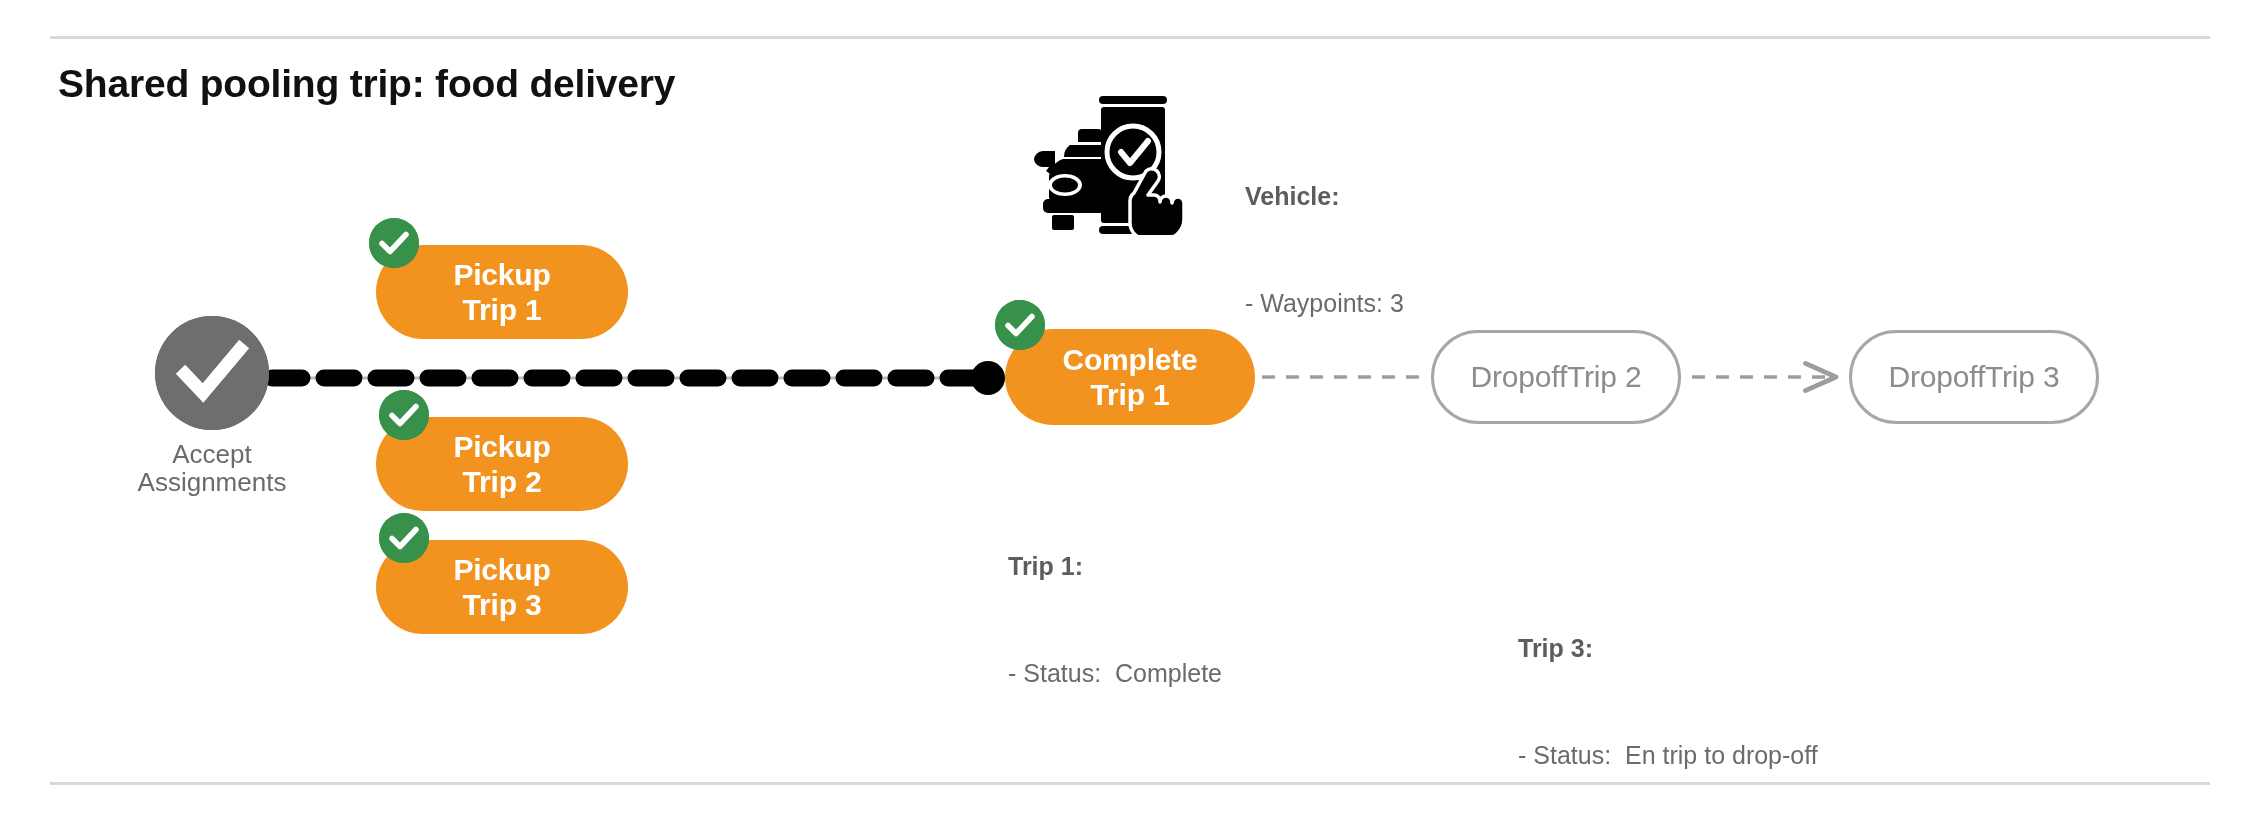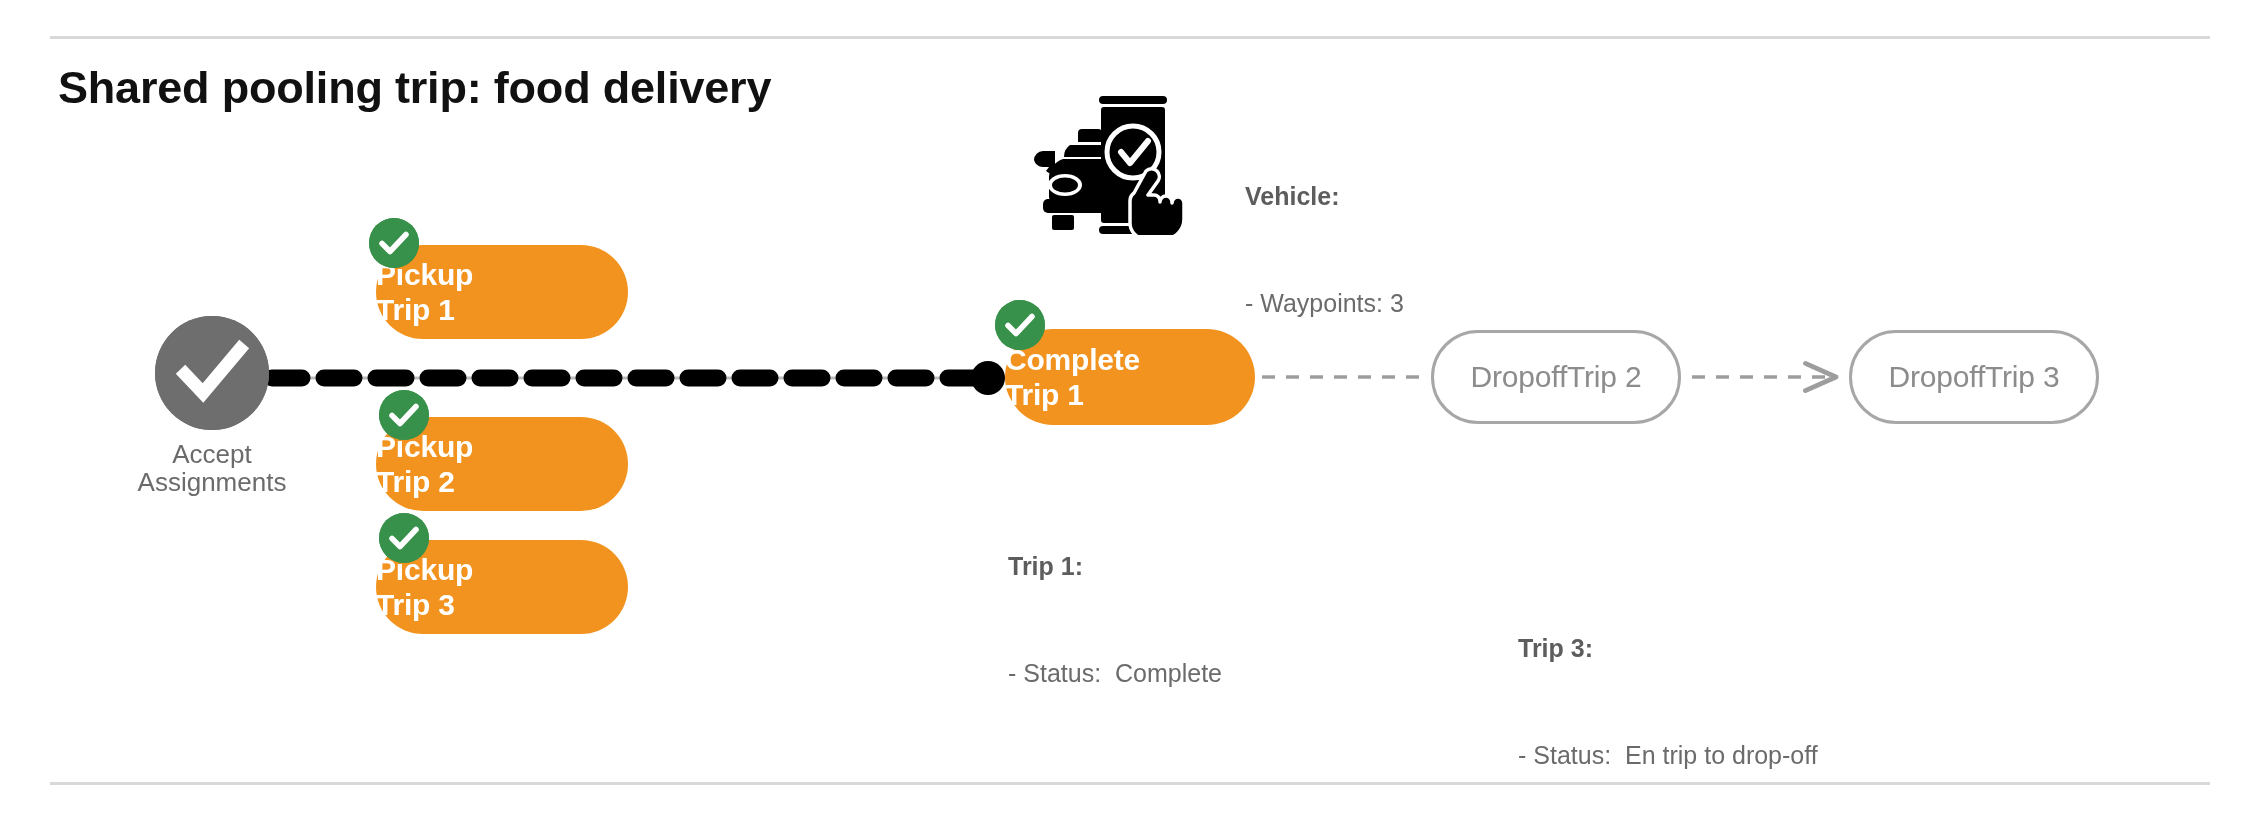--- a/index.html
+++ b/index.html
@@ -30,21 +30,21 @@
     background: #d8d9da;
   }
   .rule.top    { top: 36px; }
   .rule.bottom { top: 782px; }
 
   
   .page-title {
     position: absolute;
     left: 58px;
     top: 62px;
-    font-size: 45px;
+    font-size: 39px;
     font-weight: bold;
     color: #111111;
     letter-spacing: -0.2px;
     white-space: nowrap;
   }
 
   
   #wires {
     position: absolute;
     left: 0;
@@ -83,20 +83,21 @@
   .accept-label span { display: block; }
 
   
   .pill {
     position: absolute;
     border-radius: 999px;
     background: #F3931F;
     color: #ffffff;
     display: flex;
     flex-direction: column;
+    align-items: center;
     justify-content: center;
     font-size: 30px;
     font-weight: bold;
     line-height: 1.18;
     letter-spacing: -0.2px;
   }
   .pill span { display: block; }
 
   .pill.p1 { left: 376px;  top: 245px; width: 252px; height: 94px; }
   .pill.p2 { left: 376px;  top: 417px; width: 252px; height: 94px; }

